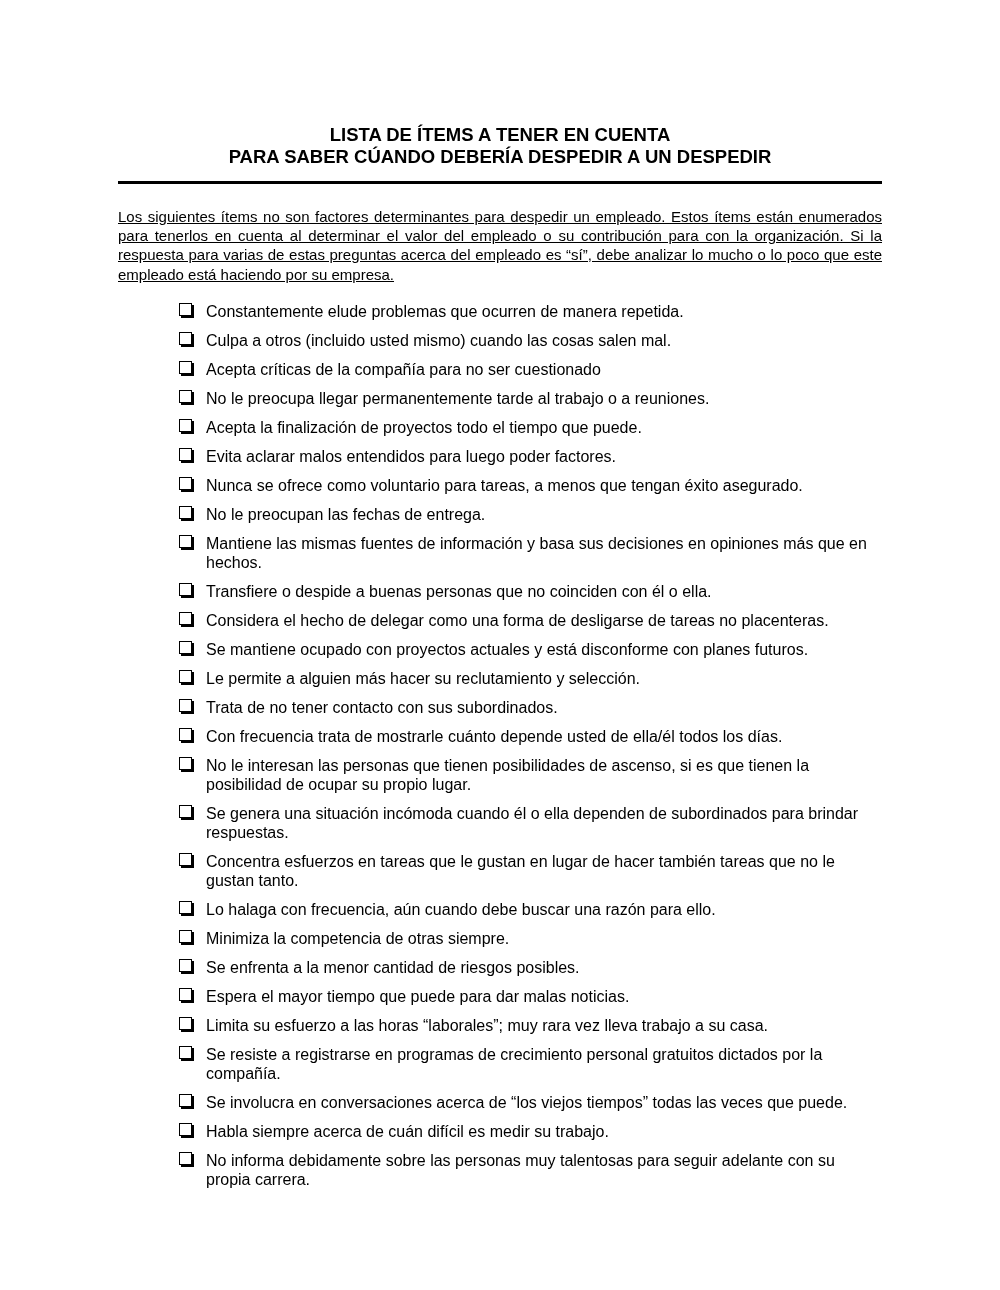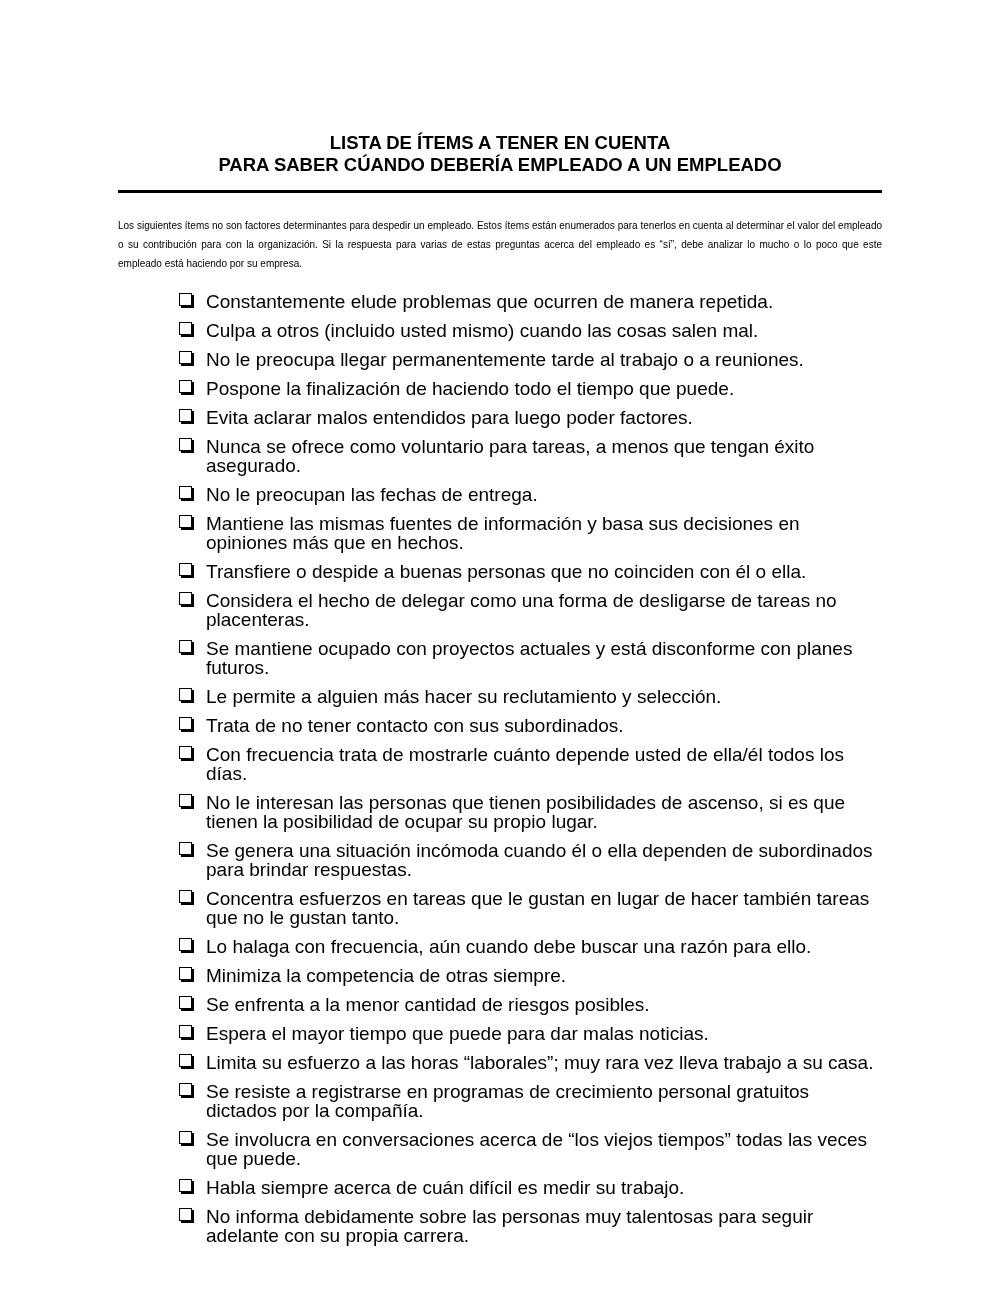--- a/index.html
+++ b/index.html
@@ -1,42 +1,42 @@
 <!DOCTYPE html>
 <html><head>
   <meta charset="utf-8">
   <style>
     html, body { margin: 0; padding: 0; background: #ffffff; }
     body { width: 1000px; height: 1290px; position: relative; overflow: hidden;
            font-family: "Liberation Sans", sans-serif; color: #000; }
     .page { position: absolute; left: 118px; top: 118px; width: 764px; }
-    .title { text-align: center; font-weight: bold; font-size: 18.5px; line-height: 22px; margin: 14px; }
+    .title { text-align: center; font-weight: bold; font-size: 18.5px; line-height: 22px; margin: 6px; }
     .rule { height: 3px; background: #000; margin-top: 13px; border: none; }
-    .intro { margin-top: 23px; font-size: 10px; line-height: 19.2px; text-align: justify; }
+    .intro { margin-top: 23px; font-size: 15px; line-height: 19.2px; text-align: justify; text-decoration: underline; }
     .checklist { list-style: none; margin: 18px 0 0 0; padding: 0 0 0 61px; }
-    .checklist li { position: relative; padding-left: 27px; font-size: 19px; line-height: 19px; margin-bottom: 10px; }
+    .checklist li { position: relative; padding-left: 27px; font-size: 16px; line-height: 19px; margin-bottom: 10px; }
     .box { position: absolute; left: 0; top: 1px; width: 11px; height: 11px;
            border: 1.6px solid #000; box-shadow: 2px 2px 0 #000; background: #fff; }
   </style>
 </head>
 <body>
 
 <div class="page">
   <h1 class="title">
     <div>LISTA DE ÍTEMS A TENER EN CUENTA</div>
-    <div>PARA SABER CÚANDO DEBERÍA EMPLEADO A UN EMPLEADO</div>
+    <div>PARA SABER CÚANDO DEBERÍA DESPEDIR A UN DESPEDIR</div>
   </h1>
   <div class="rule"></div>
   <p class="intro">Los siguientes ítems no son factores determinantes para despedir un empleado. Estos ítems están enumerados para tenerlos en cuenta al determinar el valor del empleado o su contribución para con la organización. Si la respuesta para varias de estas preguntas acerca del empleado es “sí”, debe analizar lo mucho o lo poco que este empleado está haciendo por su empresa.</p>
   <ul class="checklist" id="checklist">
       <li><span class="box"></span><span>Constantemente elude problemas que ocurren de manera repetida.</span></li>
       <li><span class="box"></span><span>Culpa a otros (incluido usted mismo) cuando las cosas salen mal.</span></li>
-      <li><span class="box"></span></li>
+      <li><span class="box"></span><span>Acepta críticas de la compañía para no ser cuestionado</span></li>
       <li><span class="box"></span><span>No le preocupa llegar permanentemente tarde al trabajo o a reuniones.</span></li>
-      <li><span class="box"></span><span>Pospone la finalización de haciendo todo el tiempo que puede.</span></li>
+      <li><span class="box"></span><span>Acepta la finalización de proyectos todo el tiempo que puede.</span></li>
       <li><span class="box"></span><span>Evita aclarar malos entendidos para luego poder factores.</span></li>
       <li><span class="box"></span><span>Nunca se ofrece como voluntario para tareas, a menos que tengan éxito asegurado.</span></li>
       <li><span class="box"></span><span>No le preocupan las fechas de entrega.</span></li>
       <li><span class="box"></span><span>Mantiene las mismas fuentes de información y basa sus decisiones en opiniones más que en hechos.</span></li>
       <li><span class="box"></span></li>
       <li><span class="box"></span><span>Transfiere o despide a buenas personas que no coinciden con él o ella.</span></li>
       <li><span class="box"></span><span>Considera el hecho de delegar como una forma de desligarse de tareas no placenteras.</span></li>
       <li><span class="box"></span><span>Se mantiene ocupado con proyectos actuales y está disconforme con planes futuros.</span></li>
       <li><span class="box"></span><span>Le permite a alguien más hacer su reclutamiento y selección.</span></li>
       <li><span class="box"></span><span>Trata de no tener contacto con sus subordinados.</span></li>

